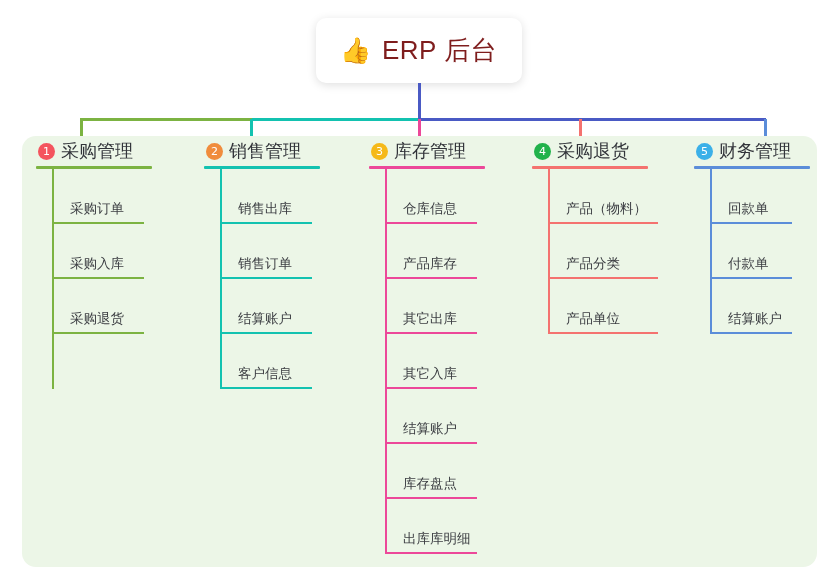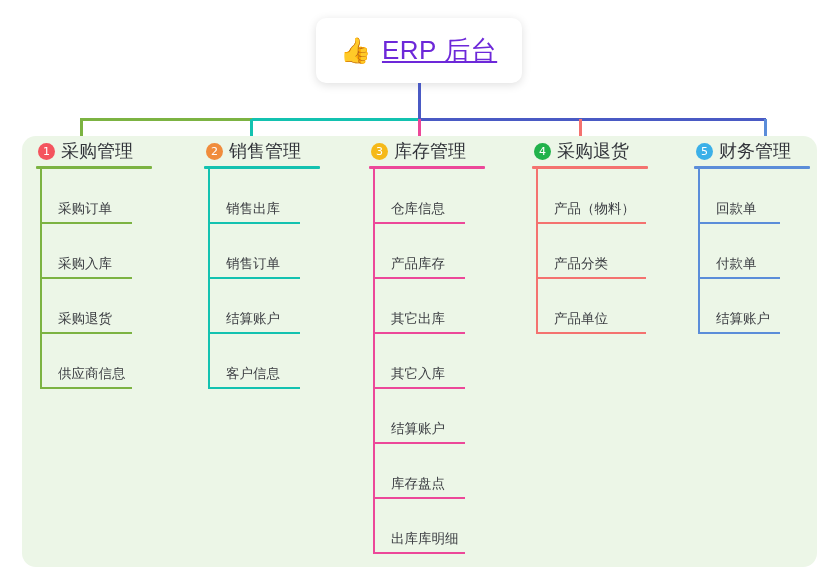--- a/index.html
+++ b/index.html
@@ -38,23 +38,22 @@
     box-sizing: border-box;
   }
   .root-emoji {
     font-size: 25px;
     line-height: 1;
     display: inline-block;
   }
   .root-title {
     font-size: 26px;
     letter-spacing: 0.5px;
-    color: #6d28d9;
+    color: #7f1d1d;
     white-space: nowrap;
-    text-decoration: underline;
   }
 
   
   #connectors {
     position: absolute;
     left: 0;
     top: 0;
     width: 839px;
     height: 588px;
     pointer-events: none;
@@ -111,21 +110,21 @@
   }
   .head-rule {
     height: 3px;
     margin-left: 14px;
     border-radius: 1px;
   }
 
   
   .leaves {
     position: relative;
-    margin-left: 18px;
+    margin-left: 30px;
     padding-top: 0px;
   }
   .spine {
     position: absolute;
     left: 0;
     top: 0;
     width: 2px;
   }
   .leaf {
     position: relative;
@@ -191,24 +190,20 @@
             <div class="leaf-rule" style="background: rgb(124, 179, 66); width: 92px;"></div>
           </div>
           <div class="leaf">
             <span class="leaf-label">采购入库</span>
             <div class="leaf-rule" style="background: rgb(124, 179, 66); width: 92px;"></div>
           </div>
           <div class="leaf">
             <span class="leaf-label">采购退货</span>
             <div class="leaf-rule" style="background: rgb(124, 179, 66); width: 92px;"></div>
           </div>
-          <div class="leaf">
-            <span class="leaf-label">供应商信息</span>
-            <div class="leaf-rule" style="background: rgb(124, 179, 66); width: 92px;"></div>
-          </div>
         </div>
       </div>
       <div class="column" style="width: 165px;">
         <div class="col-head">
           <span class="badge" style="background: rgb(240, 140, 60);">2</span>
           <span class="col-title">销售管理</span>
         </div>
         <div class="head-rule" style="background: rgb(19, 194, 176); width: 116px;"></div>
         <div class="leaves">
           <div class="spine" style="background: rgb(19, 194, 176); height: 220px;"></div>

